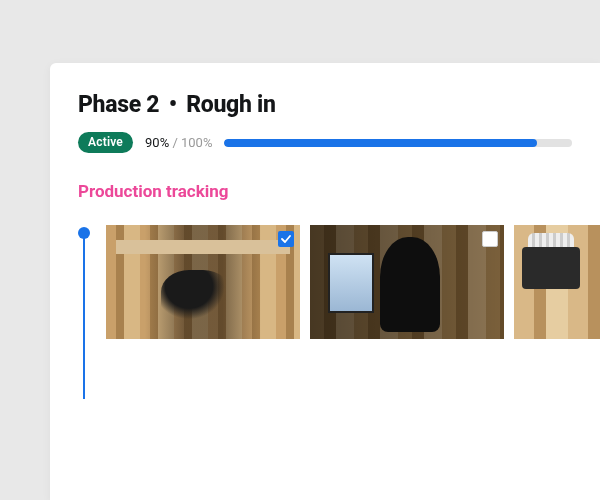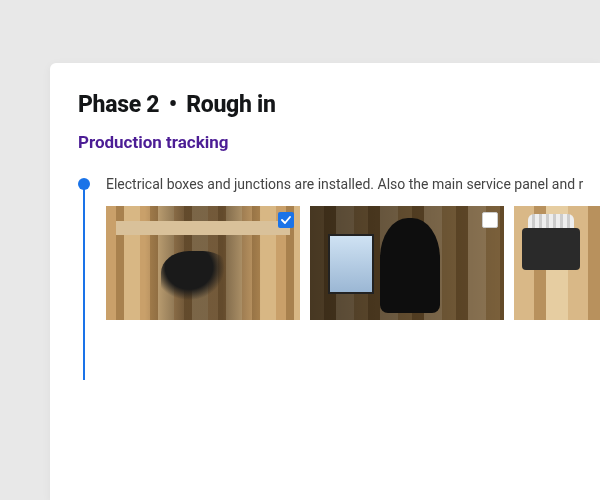--- a/index.html
+++ b/index.html
@@ -60,21 +60,21 @@
   }
   .progress-fill {
     position: absolute;
     left: 0; top: 0; bottom: 0;
     background: #1a73e8;
     border-radius: 5px;
   }
   .section-title {
     font-size: 17px;
     font-weight: 700;
-    color: #4c1d95;
+    color: #ec4899;
     margin-bottom: 24px;
   }
   .timeline {
     position: relative;
     padding-left: 28px;
   }
   .timeline-line {
     position: absolute;
     left: 5px;
     top: 6px;
@@ -190,29 +190,37 @@
 <body>
 
 <div class="card">
 
   <h1 class="header-title">
     <span>Phase 2</span>
     <span class="sep">•</span>
     <span>Rough in</span>
   </h1>
 
+  <div class="status-row">
+    <span class="badge">Active</span>
+    <span class="pct">
+      <span>90%</span><span class="muted"> / </span><span class="muted">100%</span>
+    </span>
+    <div class="progress-track">
+      <div class="progress-fill" style="width:90%"></div>
+    </div>
+  </div>
 
   <h2 class="section-title">Production tracking</h2>
 
   <div class="timeline">
     <div class="timeline-line"></div>
     <div class="timeline-dot"></div>
 
     <div>
-      <div class="entry-desc">Electrical boxes and junctions are installed. Also the main service panel and r</div>
 
       <div class="thumbs">
         <div class="thumb t1">
           <div class="check checked">
             <svg width="10" height="10" viewBox="0 0 10 10">
                 <path d="M1 5 L4 8 L9 2" stroke="#fff" stroke-width="1.8" fill="none" stroke-linecap="round" stroke-linejoin="round"></path>
               </svg>
           </div>
         </div>
         <div class="thumb t2">

